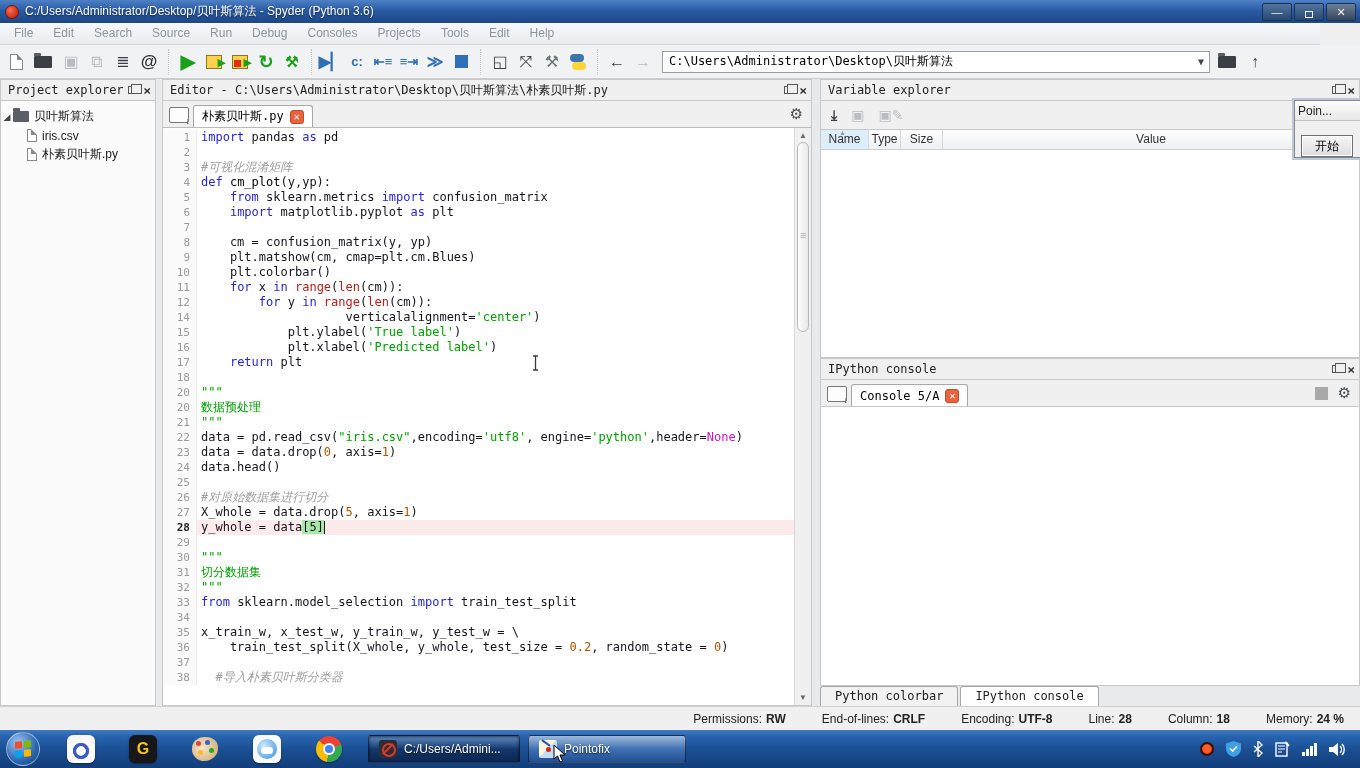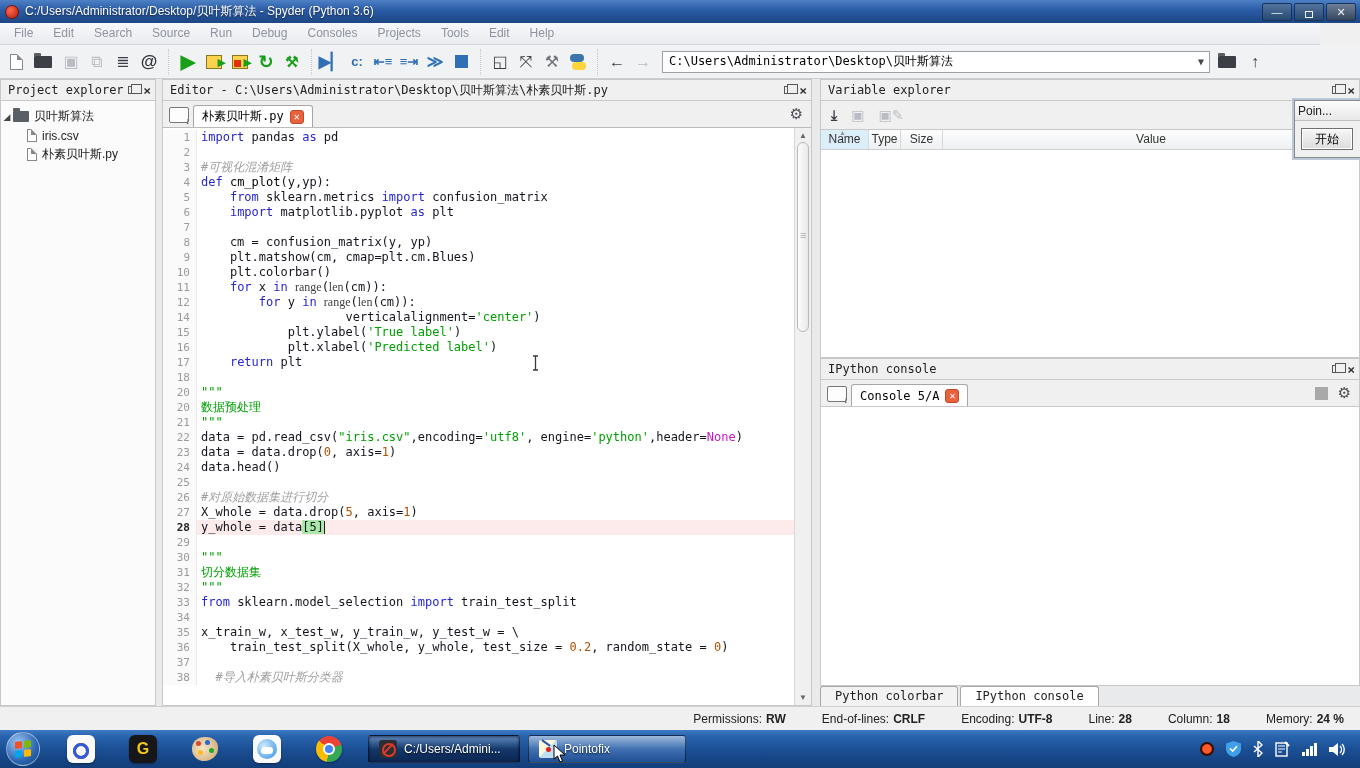--- a/index.html
+++ b/index.html
@@ -79,21 +79,21 @@
     color:#fff; font-size:10px; line-height:12px; text-align:center; font-weight:bold; }
   .gear-ic { margin-left:auto; margin-right:8px; margin-bottom:4px; color:#4a4e54; font-size:15px; }
   #code-area { position:relative; height:579px; background:#fff; border:1px solid #c8c8c8; border-top:1px solid #bbb; overflow:hidden; }
   #code-lines { position:absolute; left:0; top:2px; right:17px; }
   .code-row { display:flex; height:15px; }
   .gutter { width:34px; min-width:34px; text-align:right; padding-right:6px; color:#9b9b9b;
     font:11px/15px "DejaVu Sans Mono",monospace; background:#fafafa; border-right:1px solid #eaeaea; }
   .code-row.current .gutter { color:#222; font-weight:bold; }
   .codeline { flex:1; white-space:pre; font:12px/15px "DejaVu Sans Mono",monospace; color:#14141e; padding-left:4px; }
   .code-row.current .codeline { background:#fdeaea; }
-  .tk-kw { color:#2525d2; } .tk-bi { color:#404040;font-family:Liberation Serif, serif; } .tk-st { color:#00a000; }
+  .tk-kw { color:#2525d2; } .tk-bi { color:#b91c1c; } .tk-st { color:#00a000; }
   .tk-cm { color:#9e9e9e; font-style:italic; } .tk-nm { color:#b45000; }
   .tk-mg { color:#c816c8; } .tk-df { font-weight:normal; color:#000; }
   .tk-hb { background:#a9e8a9; }
   .caret { display:inline-block; width:1px; height:13px; background:#222; vertical-align:middle; }
   
   #ed-scroll { position:absolute; right:0; top:0; width:17px; height:100%; background:#f0f0f0; border-left:1px solid #d8d8d8; }
   .sb-arrow { height:15px; text-align:center; font-size:8px; color:#666; line-height:15px; }
   .sb-arrow.down { position:absolute; bottom:0; width:100%; }
   #ed-thumb { position:absolute; left:2px; top:14px; width:12px; height:190px; background:linear-gradient(90deg,#fdfdfd,#e8e8e8);
     border:1px solid #b9b9b9; border-radius:6px; }
@@ -122,21 +122,21 @@
   #bottom-tabs { position:absolute; left:0; top:607px; width:540px; height:20px; display:flex; align-items:stretch; background:#e9eaec; }
   .btab { padding:0 14px; border:1px solid #a7a7a7; border-bottom:none; border-radius:3px 3px 0 0; background:#f2f2f2;
     font-family:"DejaVu Sans Mono",monospace; font-size:12px; line-height:19px; color:#222; margin-right:2px; }
   .btab.active { background:#fff; }
 
   
   #pointofix-win { position:absolute; left:1294px; top:100px; width:86px; height:58px; z-index:60;
     background:#f0f0f0; border:1px solid #8a8a8a; box-shadow:0 0 0 2px rgba(180,195,215,.9); }
   #pointofix-title { height:20px; display:flex; align-items:center; padding:0 3px; background:linear-gradient(180deg,#fcfcfc,#e8e8e8);
     border-bottom:1px solid #c0c0c0; font-size:12px; color:#222; }
-  #pf-start-btn { display:block; margin:7px 0 0 6px; width:52px; height:22px; background:linear-gradient(180deg,#f6f6f6,#dcdcdc);
+  #pf-start-btn { display:block; margin:14px 0 0 6px; width:52px; height:22px; background:linear-gradient(180deg,#f6f6f6,#dcdcdc);
     border:1px solid #707070; box-shadow:inset 0 0 0 1px #fff; font-size:12px; font-family:"Liberation Sans",sans-serif; }
 
   
   #statusbar { position:absolute; left:0; top:706px; width:1360px; height:24px; background:#f0f0f0;
     border-top:1px solid #d0d0d0; display:flex; align-items:center; justify-content:flex-end; gap:36px; padding-right:16px; }
   .status-item { color:#222; font-size:12px; }
   .status-item b { margin-left:4px; }
 
   
   #taskbar { position:absolute; left:0; top:730px; width:1360px; height:38px;

